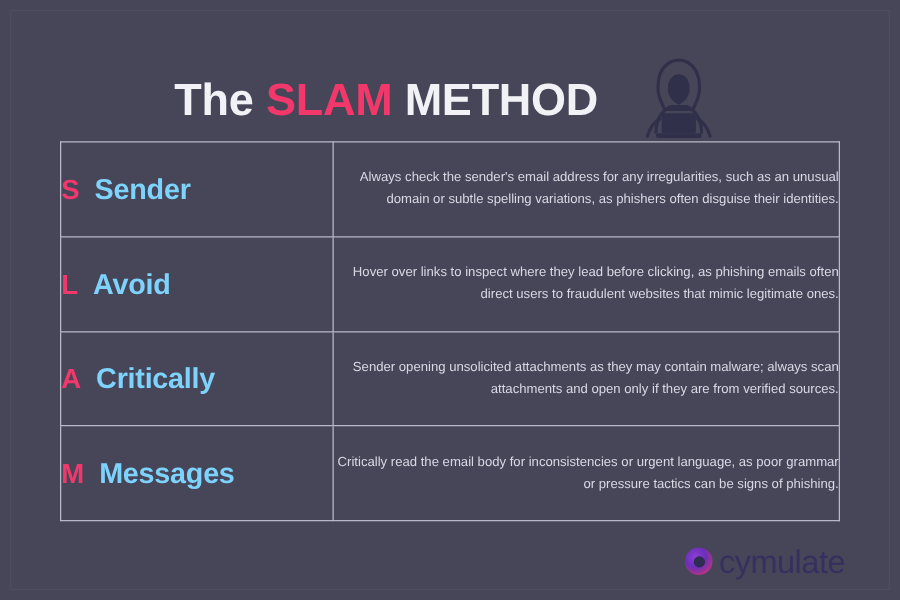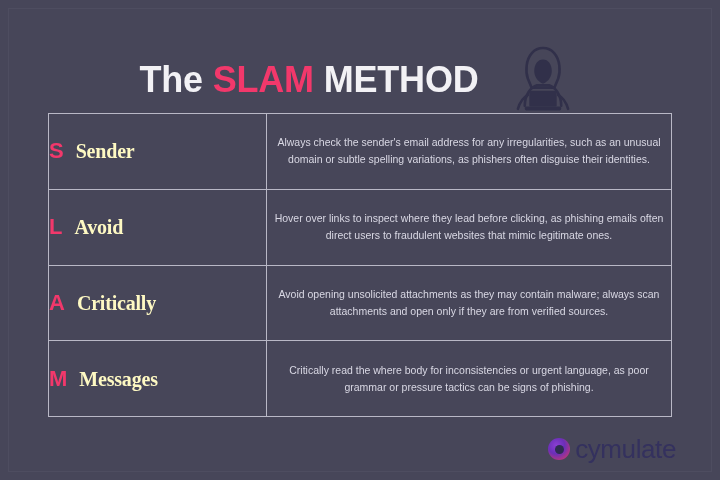--- a/index.html
+++ b/index.html
@@ -79,35 +79,35 @@
     align-items: baseline;
     white-space: nowrap;
   }
   .label-letter {
     color: #f2386b;
     font-size: 22px;
     font-weight: bold;
     margin-right: 12px;
   }
   .label-word {
-    color: #fef9c3;
-    font-size: 20px;
+    color: #7dd3fc;
+    font-size: 23px;
     font-weight: bold;
     letter-spacing: -0.2px;
-    font-family: Liberation Serif, serif;
   }
   td.desc-cell {
     padding: 6px 22px;
     text-align: center;
   }
   .desc-text {
     color: #d9d8e4;
     font-size: 10.5px;
     line-height: 1.62;
     display: block;
+    text-align: right;
   }
 
   
   #logo {
     position: absolute;
     right: 44px;
     bottom: 18px;
     display: flex;
     align-items: center;
   }
@@ -207,33 +207,33 @@
       </tr>
 
       <tr>
         <td class="label-cell">
           <div class="label-line">
             <span class="label-letter">A</span>
             <span class="label-word">Critically</span>
           </div>
         </td>
         <td class="desc-cell">
-          <span class="desc-text">Avoid opening unsolicited attachments as they may contain malware; always scan attachments and open only if they are from verified sources.</span>
+          <span class="desc-text">Sender opening unsolicited attachments as they may contain malware; always scan attachments and open only if they are from verified sources.</span>
         </td>
       </tr>
 
       <tr>
         <td class="label-cell">
           <div class="label-line">
             <span class="label-letter">M</span>
             <span class="label-word">Messages</span>
           </div>
         </td>
         <td class="desc-cell">
-          <span class="desc-text">Critically read the where body for inconsistencies or urgent language, as poor grammar or pressure tactics can be signs of phishing.</span>
+          <span class="desc-text">Critically read the email body for inconsistencies or urgent language, as poor grammar or pressure tactics can be signs of phishing.</span>
         </td>
       </tr>
     </tbody>
   </table>
 
   <div id="logo">
     <span id="logo-mark"></span>
     <span id="logo-word">cymulate</span>
   </div>
 

